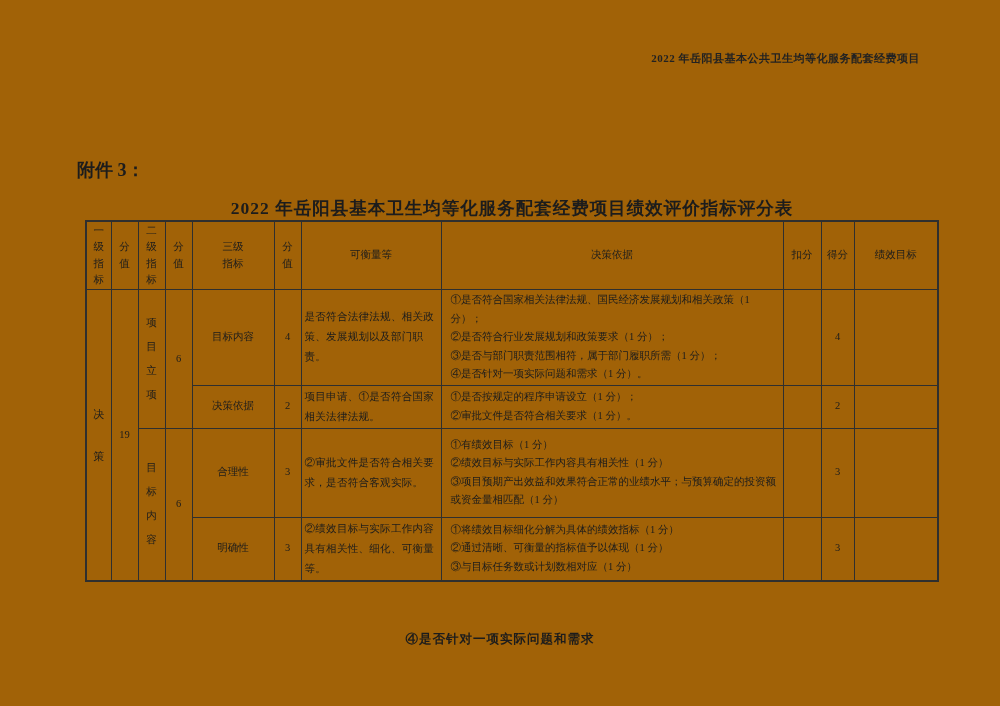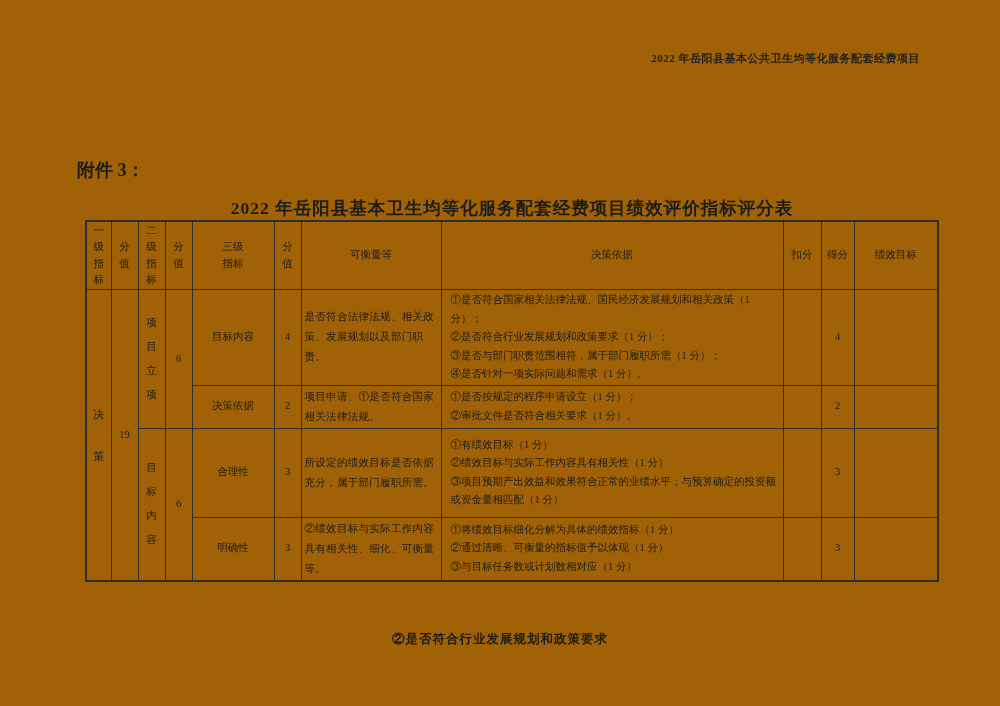--- a/index.html
+++ b/index.html
@@ -147,21 +147,21 @@
 ②审批文件是否符合相关要求（1 分）。</td>
         <td></td>
         <td>2</td>
         <td></td>
       </tr>
       <tr class="row-3">
         <td rowspan="2" class="lv2-cell">目标内容</td>
         <td rowspan="2">6</td>
         <td>合理性</td>
         <td>3</td>
-        <td class="content-cell">所设定的绩效目标是否依据充分，属于部门履职所需。</td>
+        <td class="content-cell">②审批文件是否符合相关要求，是否符合客观实际。</td>
         <td class="criteria-cell">①有绩效目标（1 分）
 ②绩效目标与实际工作内容具有相关性（1 分）
 ③项目预期产出效益和效果符合正常的业绩水平；与预算确定的投资额或资金量相匹配（1 分）</td>
         <td></td>
         <td>3</td>
         <td></td>
       </tr>
       <tr class="row-4">
         <td>明确性</td>
         <td>3</td>
@@ -169,15 +169,15 @@
         <td class="criteria-cell">①将绩效目标细化分解为具体的绩效指标（1 分）
 ②通过清晰、可衡量的指标值予以体现（1 分）
 ③与目标任务数或计划数相对应（1 分）</td>
         <td></td>
         <td>3</td>
         <td></td>
       </tr>
     </tbody>
   </table>
 
-  <div class="doc-footer">②是否符合行业发展规划和政策要求</div>
+  <div class="doc-footer">④是否针对一项实际问题和需求</div>
 
 </div>
 
 </body></html>

